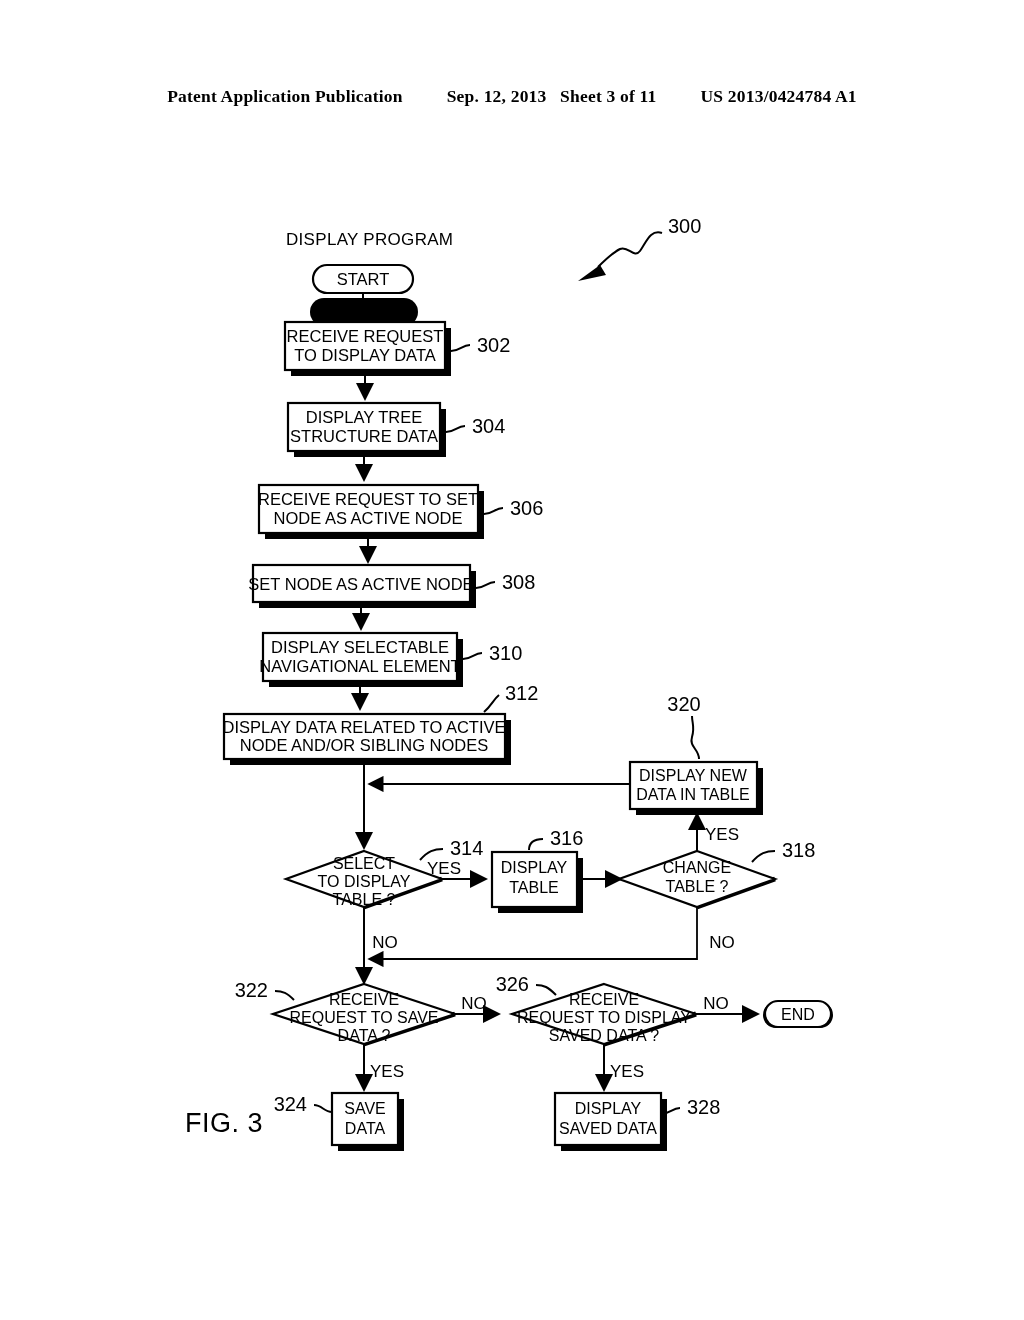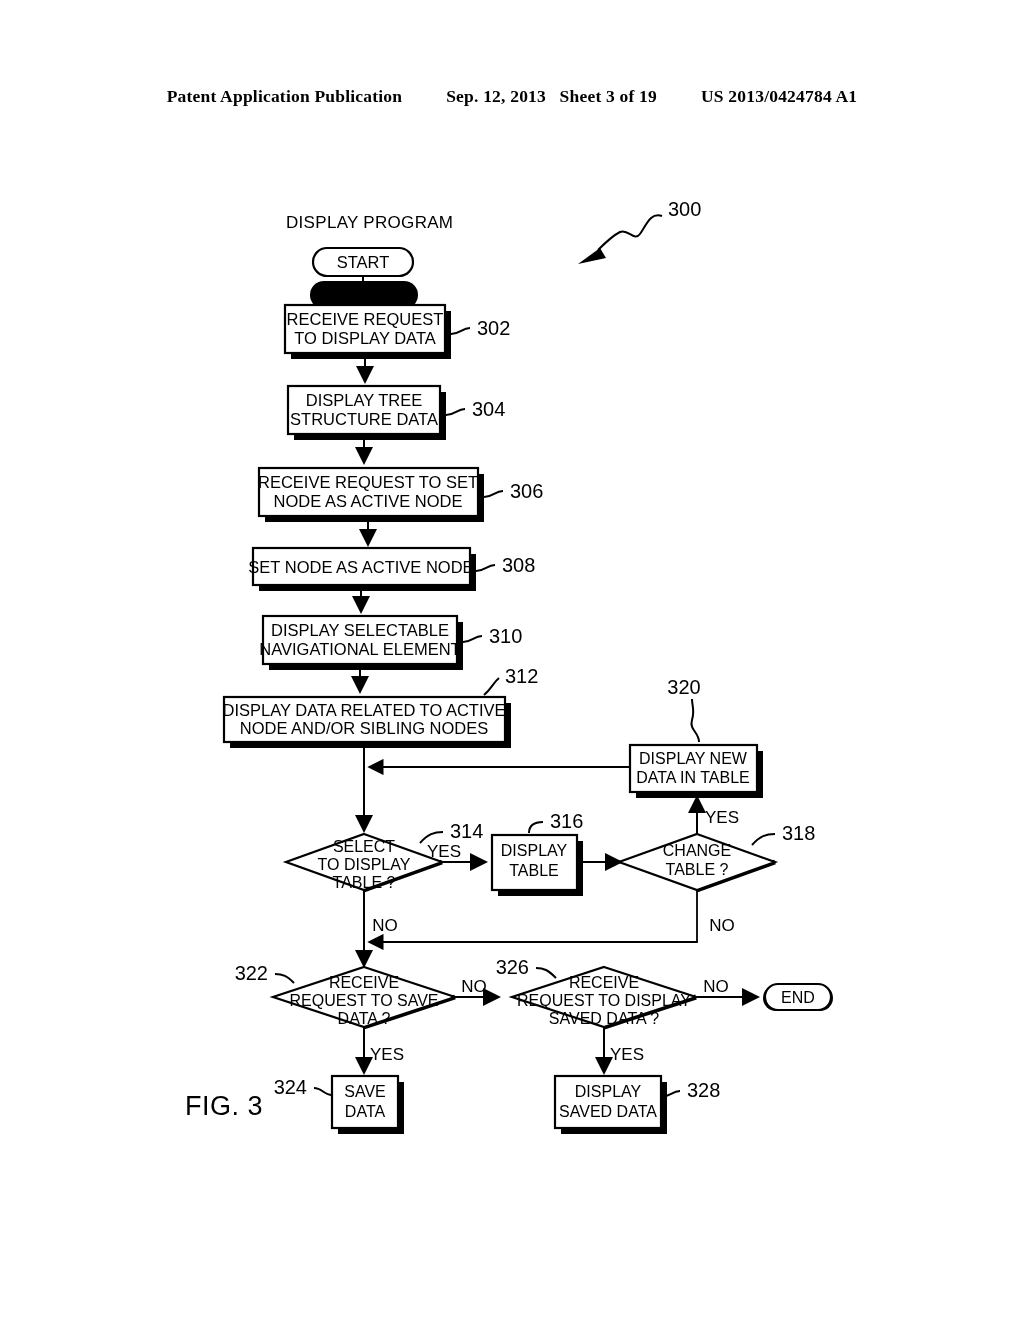--- a/index.html
+++ b/index.html
@@ -35,21 +35,21 @@
     letter-spacing: 0.2px;
     white-space: nowrap;
   }
   .pub-header .seg-title { margin-right: 44px; }
   .pub-header .seg-sheet { margin-right: 44px; }
   .pub-header .seg-number { }
   .pub-header .seg-sheet .date { margin-right: 9px; font-family: Liberation Serif, serif; }
 
   .figure-wrap {
     position: absolute;
-    top: 150px;
+    top: 167px;
     left: 0;
     width: 1024px;
     height: 1080px;
   }
   svg.flow {
     display: block;
     width: 1024px;
     height: 1080px;
   }
   svg.flow text {
@@ -71,21 +71,21 @@
 </style>
 </head>
 <body>
 
 <div class="page">
 
   <div class="pub-header">
     <span class="seg-title">Patent Application Publication</span>
     <span class="seg-sheet">
       <span class="date">Sep. 12, 2013</span>
-      <span>Sheet 3 of 19</span>
+      <span>Sheet 3 of 11</span>
     </span>
     <span class="seg-number">US 2013/0424784 A1</span>
   </div>
 
   <div class="figure-wrap">
     <svg class="flow" viewBox="0 0 1024 1080" xmlns="http://www.w3.org/2000/svg">
       <defs>
         <marker id="arr" viewBox="0 0 12 12" refX="10" refY="6" markerWidth="9" markerHeight="9" orient="auto-start-reverse">
           <path d="M0,0 L12,6 L0,12 z" fill="#000"></path>
         </marker>

